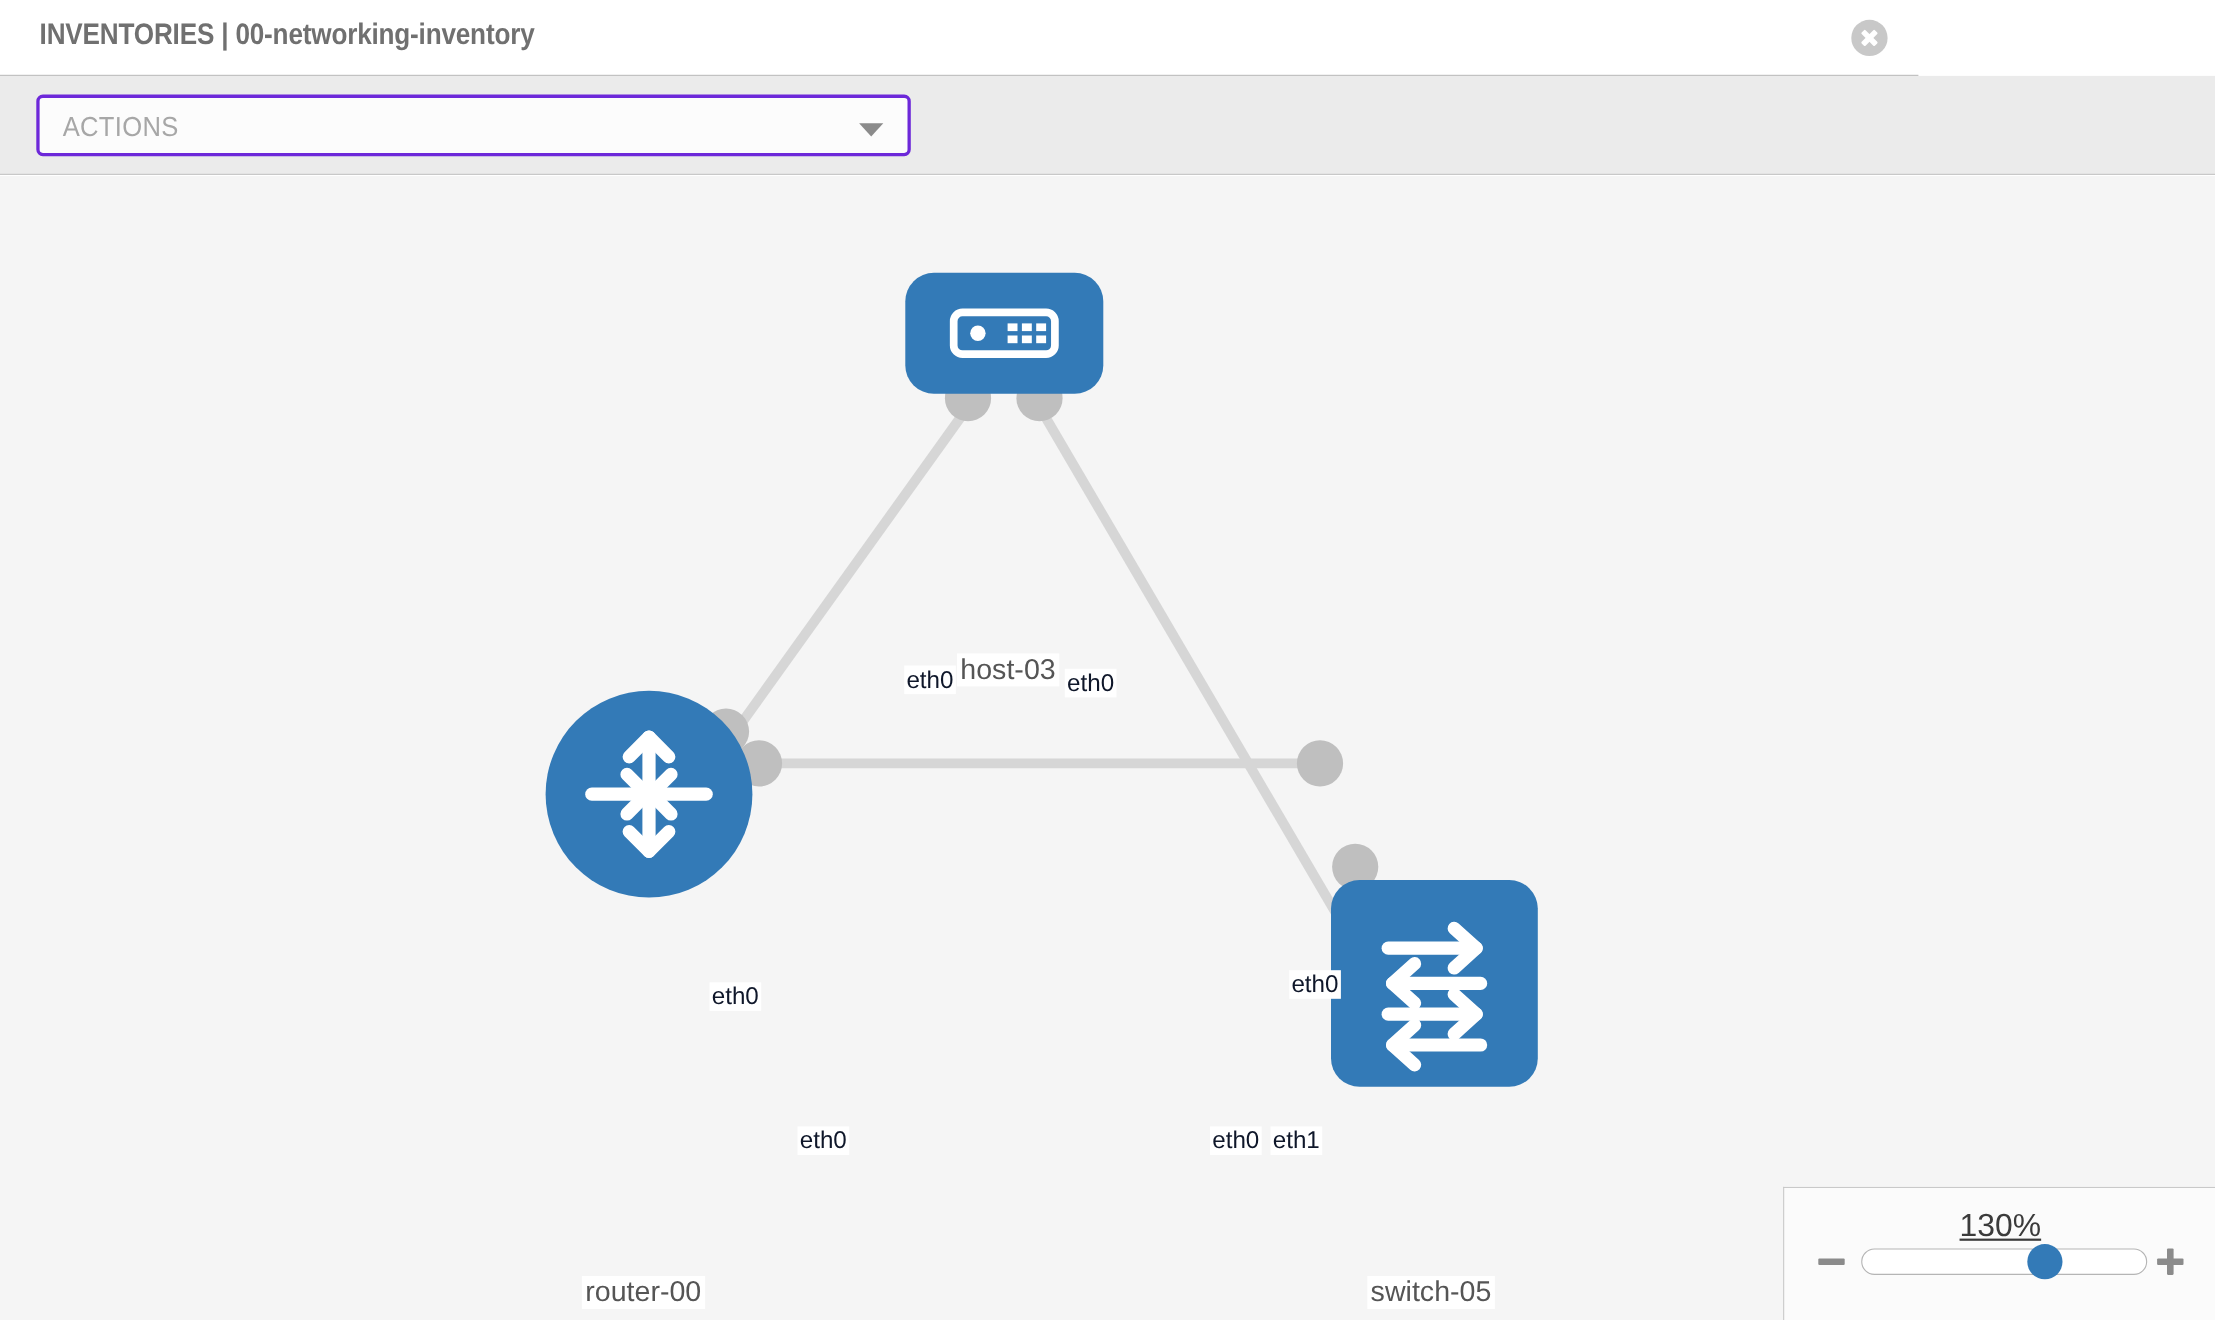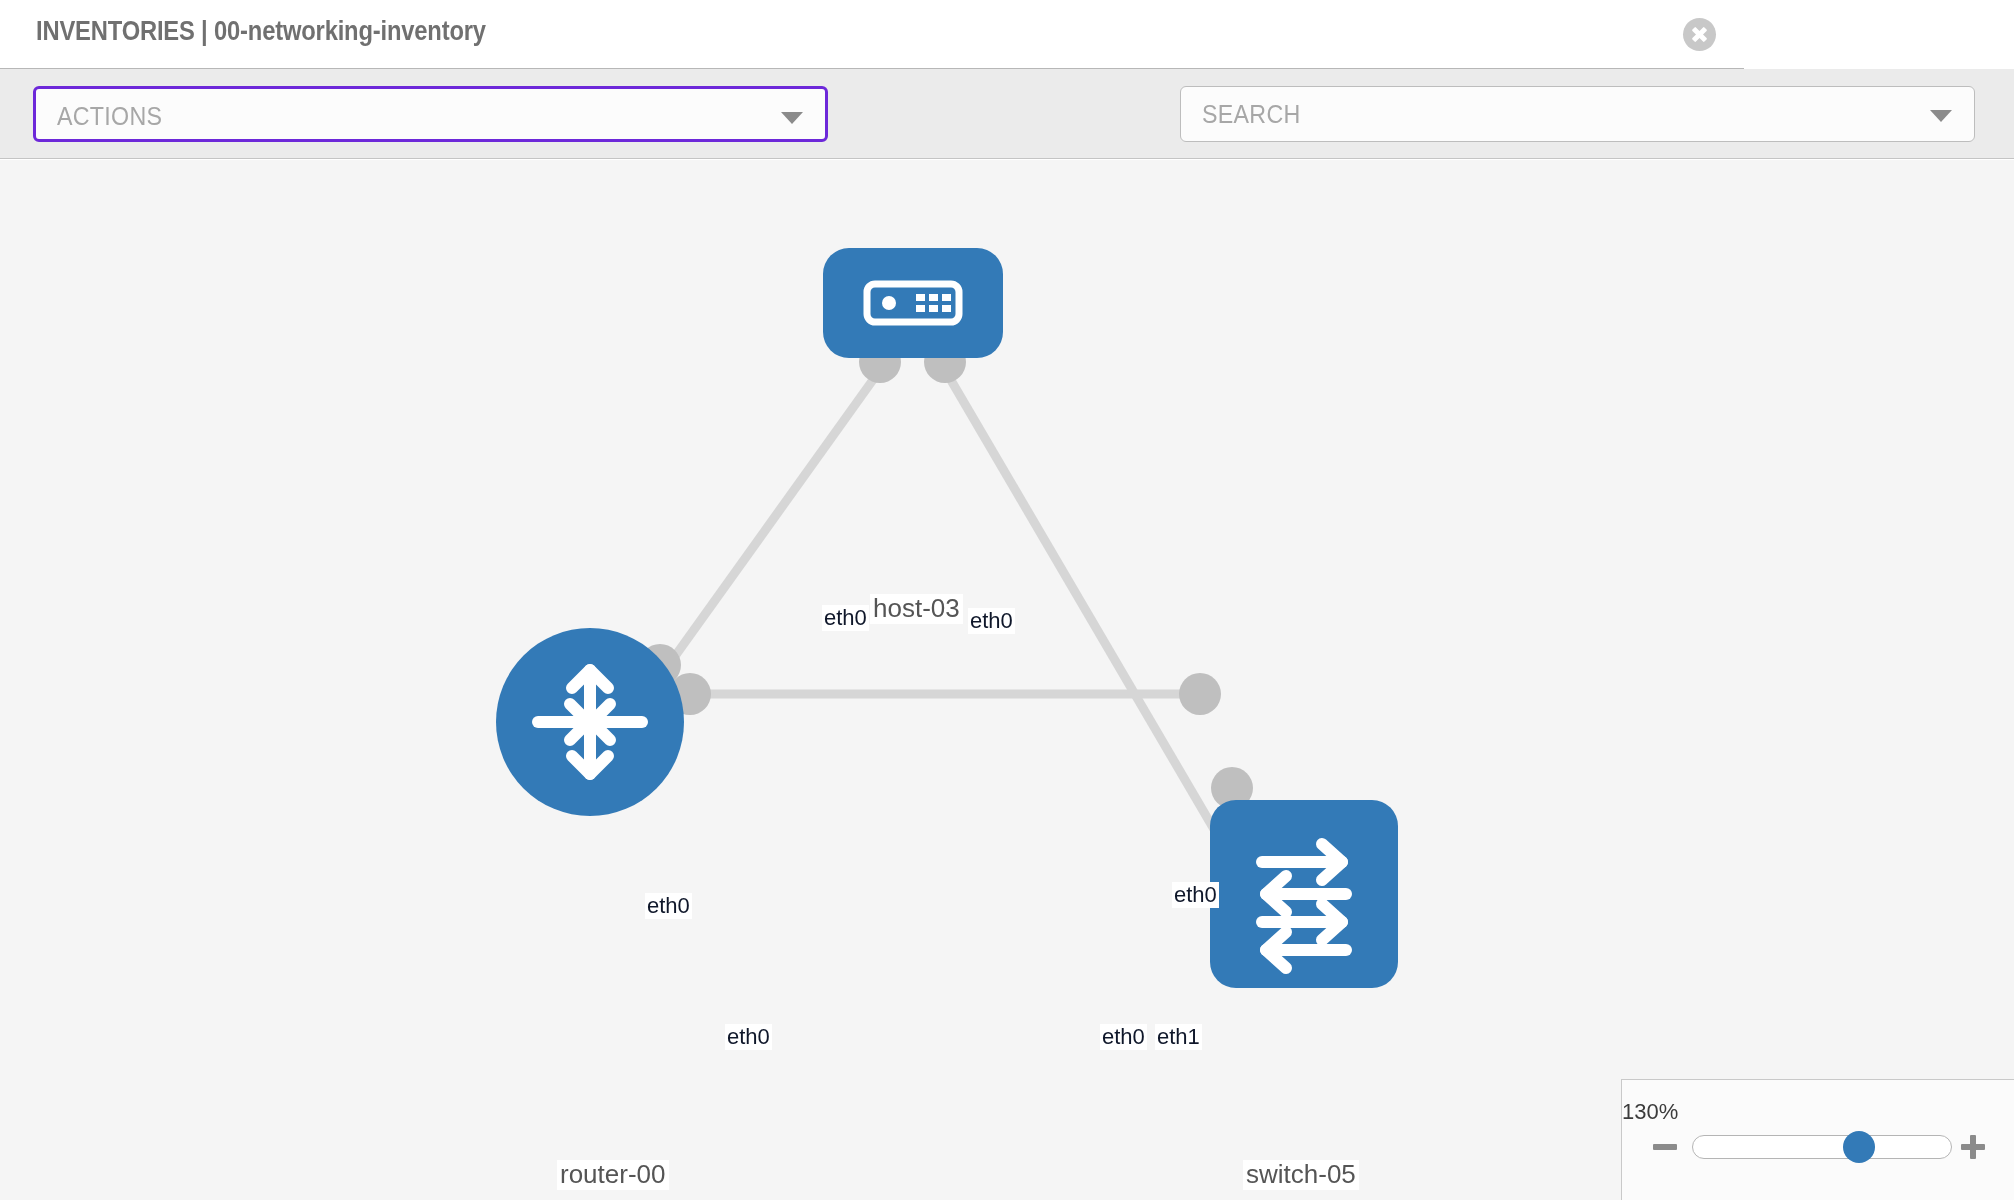--- a/index.html
+++ b/index.html
@@ -191,23 +191,24 @@
     border: 1px solid #c9c9c9;
     border-right: none;
     border-bottom: none;
     box-sizing: border-box;
   }
   .zoom-value {
     position: absolute;
     left: 0;
     top: 19px;
     width: 393px;
-    text-align: left;
-    font-size: 22px;
+    text-align: center;
+    font-size: 29px;
     color: #3b3b3b;
+    text-decoration: underline;
   }
   .zoom-minus, .zoom-plus {
     position: absolute;
     top: 52px;
     width: 30px;
     height: 30px;
     cursor: pointer;
   }
   .zoom-minus { left: 28px; }
   .zoom-plus  { left: 336px; }
@@ -271,24 +272,20 @@
     </svg>
   </span>
 
   <span class="tool-icon key-icon">
     <svg width="44" height="44" viewBox="0 0 24 24" aria-hidden="true">
       <path fill="#7c8792" d="M9.2 3.6a5 5 0 1 0 2.6 9.3l1.5 1.5 1.6-.3.3 1.7 1.6-.2.3 1.7 2.2-.2.4-2.4-7-7a5 5 0 0 0-3.5-4.1z"></path>
       <circle cx="8.4" cy="8.2" r="2.1" fill="#ebebeb"></circle>
     </svg>
   </span>
 
-  <div class="search-select">
-    <span class="sel-label">SEARCH</span>
-    <span class="caret"></span>
-  </div>
 </div>
 
 <div class="canvas">
 
   <svg class="topo-svg" width="2014" height="1040">
 
     <line x1="880" y1="210" x2="640" y2="545" stroke="#d6d6d6" stroke-width="9"></line>
 
     <line x1="945" y1="210" x2="1232" y2="700" stroke="#d6d6d6" stroke-width="9"></line>
 
@@ -329,21 +326,21 @@
         <path d="M76 128 L94 146 L112 128"></path>
 
         <path d="M42 94 L92 94"></path>
         <path d="M74 76 L92 94 L74 112"></path>
 
         <path d="M146 94 L96 94"></path>
         <path d="M114 76 L96 94 L114 112"></path>
       </g>
     </svg>
   </div>
-  <div class="node-label" style="left:529px; top:1000px;margin-left:28px;">router-00</div>
+  <div class="node-label" style="left:529px; top:1000px;">router-00</div>
 
   <div class="node" style="left:1210px; top:640px; width:188px; height:188px;">
     <div class="node-shape shape-rounded" style="width:188px; height:188px;"></div>
     <svg width="188" height="188" viewBox="0 0 188 188" style="position:absolute;left:0;top:0;">
       <g fill="none" stroke="#ffffff" stroke-width="12" stroke-linecap="round" stroke-linejoin="round">
 
         <path d="M52 62 L132 62"></path>
         <path d="M112 44 L132 62 L112 80"></path>
 
         <path d="M136 94 L56 94"></path>

